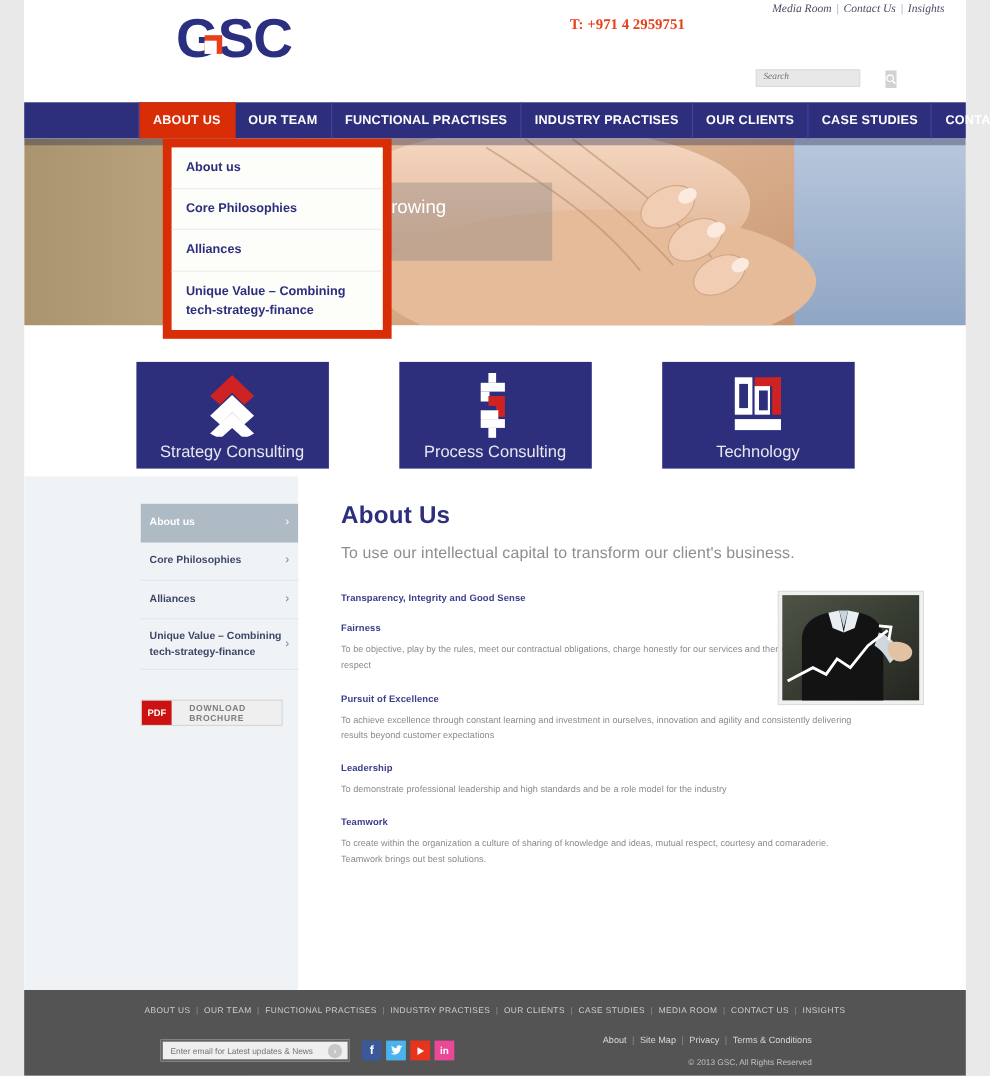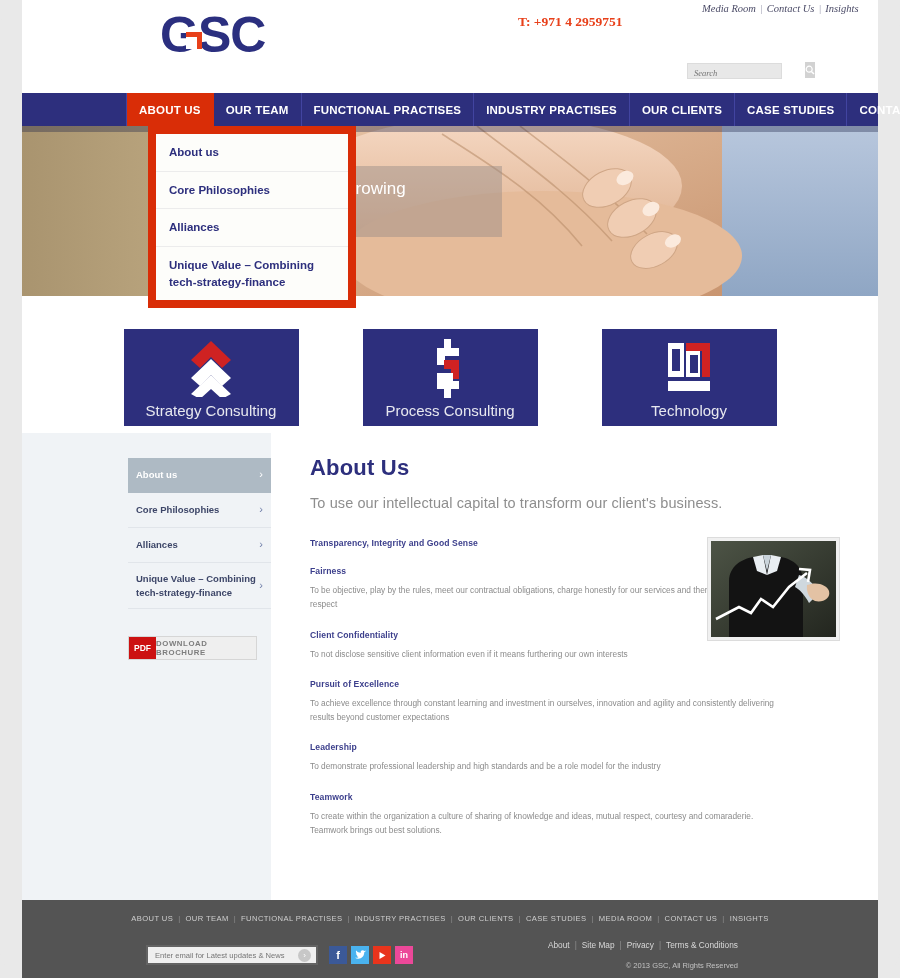--- a/index.html
+++ b/index.html
@@ -42,21 +42,21 @@
     position: absolute; left: 636px; top: 3px;
     font-family: "Liberation Serif", serif;
     font-style: italic; font-size: 10.5px; color: #4a4a66; margin-left: 44px;
   }
   .toplinks a { color: #4a4a66; text-decoration: none; }
   .toplinks .sep { color: #9a9ab0; margin: 0 4px; }
 
   .searchbox {
     position: absolute; left: 665px; top: 63px;
     width: 95px; height: 16px; background: #e8e8e8; border: 1px solid #dcdcdc;
-    display: flex; align-items: flex-end;
+    display: flex; align-items: flex-start;
   }
   .searchbox input {
     flex: 1; border: 0; background: transparent; outline: none;
     font-size: 8.5px; color: #8d8d8d; padding-left: 6px;
     font-family: "Liberation Serif", serif; font-style: italic;
   }
   .searchbtn {
     width: 17px; height: 16px; background: #d2d2d2;
     display: flex; align-items: center; justify-content: center;
   }
@@ -134,21 +134,21 @@
     margin: 27px 0 0 106px; width: 129px; height: 24px;
     display: flex; align-items: stretch;
     border: 1px solid #d6d6d6; background: #efefef; cursor: pointer;
   }
   .brochure .pdf {
     width: 27px; background: #cc1111; color: #fff; font-size: 8.5px; font-weight: bold;
     display: flex; align-items: center; justify-content: center;
   }
   .brochure .lbl {
     flex: 1; display: flex; align-items: center; justify-content: center;
-    font-size: 7.8px; color: #7d7d7d; letter-spacing: .6px; font-weight: bold;
+    font-size: 7.8px; color: #7d7d7d; letter-spacing: .6px; font-weight: bold; padding-left: 16px;
   }
 
   .main { flex: 1; padding: 22px 84px 0 39px; position: relative; }
   .page-title { font-size: 22px; font-weight: bold; color: #2d2f7d; letter-spacing: .2px; }
   .page-sub { margin-top: 14px; font-size: 14.5px; color: #8e8e8e; letter-spacing: .1px; }
 
   .values { margin-top: 27px; position: relative; }
   .value { margin-bottom: 18px; }
   .value h3 { font-size: 8.6px; color: #3c3f8c; letter-spacing: .1px; margin-bottom: 7px; }
   .value p { font-size: 8.3px; color: #8b8b8b; line-height: 1.72; max-width: 470px; }
@@ -398,24 +398,20 @@
           </div>
 
           <div class="value">
             <h3>Transparency, Integrity and Good Sense</h3>
           </div>
           <div class="value">
             <h3>Fairness</h3>
             <p class="narrow">To be objective, play by the rules, meet our contractual obligations, charge honestly for our services and thereby earn trust and respect</p>
           </div>
           <div class="value">
-            <h3>Client Confidentiality</h3>
-            <p>To not disclose sensitive client information even if it means furthering our own interests</p>
-          </div>
-          <div class="value">
             <h3>Pursuit of Excellence</h3>
             <p>To achieve excellence through constant learning and investment in ourselves, innovation and agility and consistently delivering results beyond customer expectations</p>
           </div>
           <div class="value">
             <h3>Leadership</h3>
             <p>To demonstrate professional leadership and high standards and be a role model for the industry</p>
           </div>
           <div class="value">
             <h3>Teamwork</h3>
             <p>To create within the organization a culture of sharing of knowledge and ideas, mutual respect, courtesy and comaraderie. Teamwork brings out best solutions.</p>

